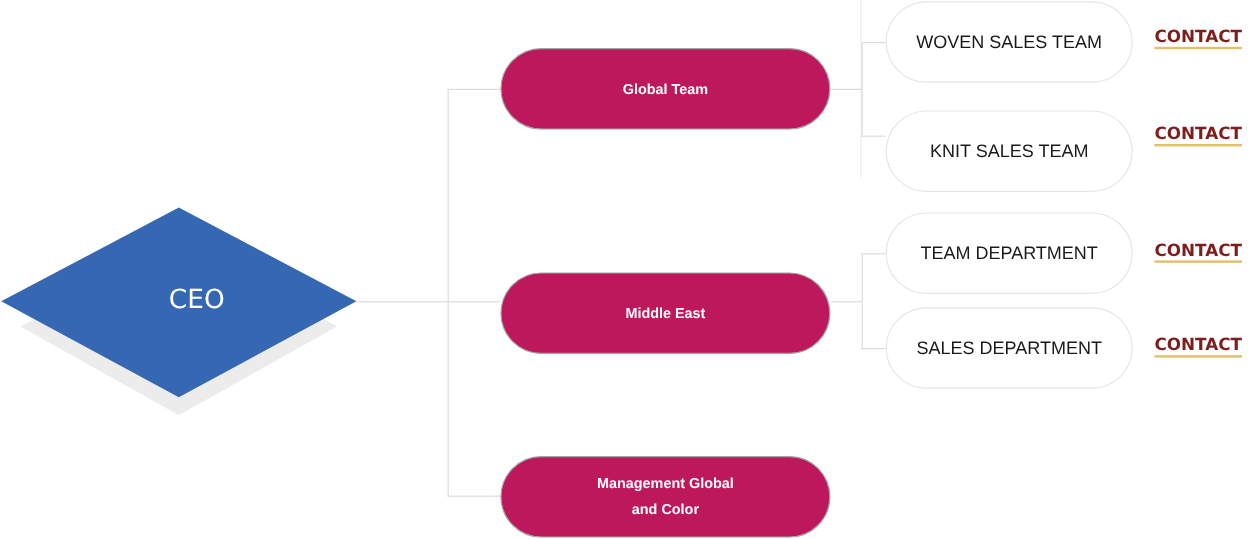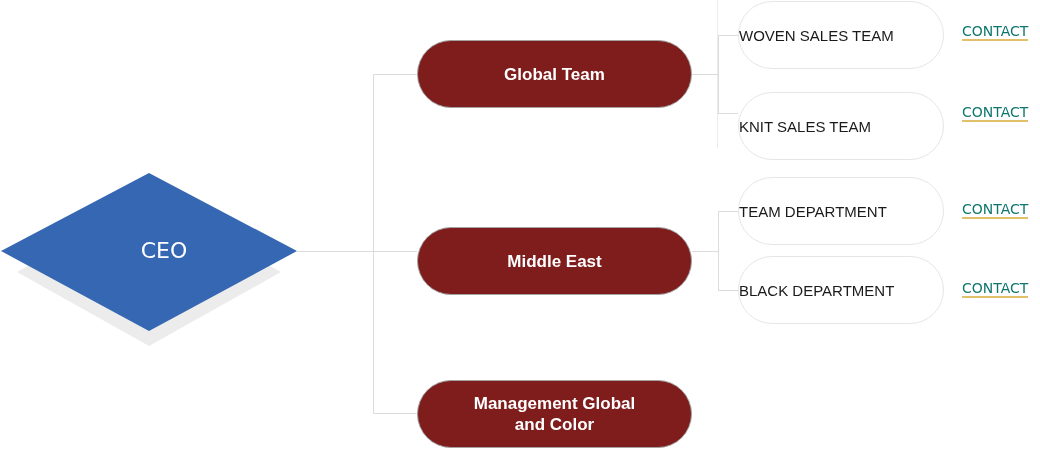--- a/index.html
+++ b/index.html
@@ -2,23 +2,23 @@
 <html><head>
 <meta charset="utf-8">
 <style>
   html, body { margin: 0; padding: 0; background: #ffffff; }
   body { width: 1040px; height: 449px; position: relative; overflow: hidden; font-family: "Liberation Sans", "DejaVu Sans", sans-serif; }
   .line { position: absolute; background: #dcdcdc; }
   .line.faint { background: #ececec; }
   .ceo-wrap { position: absolute; left: 0; top: 172px; width: 300px; height: 176px; }
   .ceo-wrap svg { position: absolute; left: 0; top: 0; }
   .ceo-label { position: absolute; left: 0; top: 66px; width: 298px; text-align: center; color: #ffffff; font-size: 22px; font-family: "DejaVu Sans", sans-serif; letter-spacing: 0px; margin-left: 15px; }
-  .pill { position: absolute; left: 417px; width: 275px; height: 68px; border-radius: 34px; background: #7f1d1d; color: #ffffff; font-weight: bold; font-size: 17px; display: flex; align-items: center; justify-content: center; text-align: center; line-height: 21px; box-sizing: border-box; border: 1px solid #a3a3a3; cursor: pointer; }
-  .sub { position: absolute; left: 738px; width: 206px; height: 68px; border-radius: 34px; background: #ffffff; border: 1.5px solid #e6e6e6; color: #1a1a1a; font-size: 15px; display: flex; align-items: center; justify-content: flex-start; box-sizing: border-box; cursor: pointer; }
-  .contact { position: absolute; left: 962px; color: #0f766e; font-size: 14px; font-weight: normal; font-family: "DejaVu Sans", sans-serif; text-decoration: none; border-bottom: 2px solid #e2c06a; line-height: 16px; cursor: pointer; }
+  .pill { position: absolute; left: 417px; width: 275px; height: 68px; border-radius: 34px; background: #be185d; color: #ffffff; font-weight: bold; font-size: 12px; display: flex; align-items: center; justify-content: center; text-align: center; line-height: 21px; box-sizing: border-box; border: 1px solid #a3a3a3; cursor: pointer; }
+  .sub { position: absolute; left: 738px; width: 206px; height: 68px; border-radius: 34px; background: #ffffff; border: 1.5px solid #e6e6e6; color: #1a1a1a; font-size: 15px; display: flex; align-items: center; justify-content: center; box-sizing: border-box; cursor: pointer; }
+  .contact { position: absolute; left: 962px; color: #7f1d1d; font-size: 14px; font-weight: bold; font-family: "DejaVu Sans", sans-serif; text-decoration: none; border-bottom: 2px solid #e2c06a; line-height: 16px; cursor: pointer; }
 </style>
 </head>
 <body>
 
 <div class="line" style="left:297px; top:251px; width:120px; height:1px;"></div>
 <div class="line" style="left:373px; top:74px; width:1px; height:340px;"></div>
 <div class="line" style="left:373px; top:74px; width:44px; height:1px;"></div>
 <div class="line" style="left:373px; top:413px; width:44px; height:1px;"></div>
 
 <div class="line faint" style="left:717px; top:0px; width:1px; height:148px;"></div>
@@ -54,19 +54,19 @@
 <div class="sub" style="top:1px;">
   <span>WOVEN SALES TEAM</span>
 </div>
 <div class="sub" style="top:92px;">
   <span>KNIT SALES TEAM</span>
 </div>
 <div class="sub" style="top:177px;">
   <span>TEAM DEPARTMENT</span>
 </div>
 <div class="sub" style="top:256px;">
-  <span>BLACK DEPARTMENT</span>
+  <span>SALES DEPARTMENT</span>
 </div>
 
 <a class="contact" style="top:23px;">CONTACT</a>
 <a class="contact" style="top:104px;">CONTACT</a>
 <a class="contact" style="top:201px;">CONTACT</a>
 <a class="contact" style="top:280px;">CONTACT</a>
 
 </body></html>

